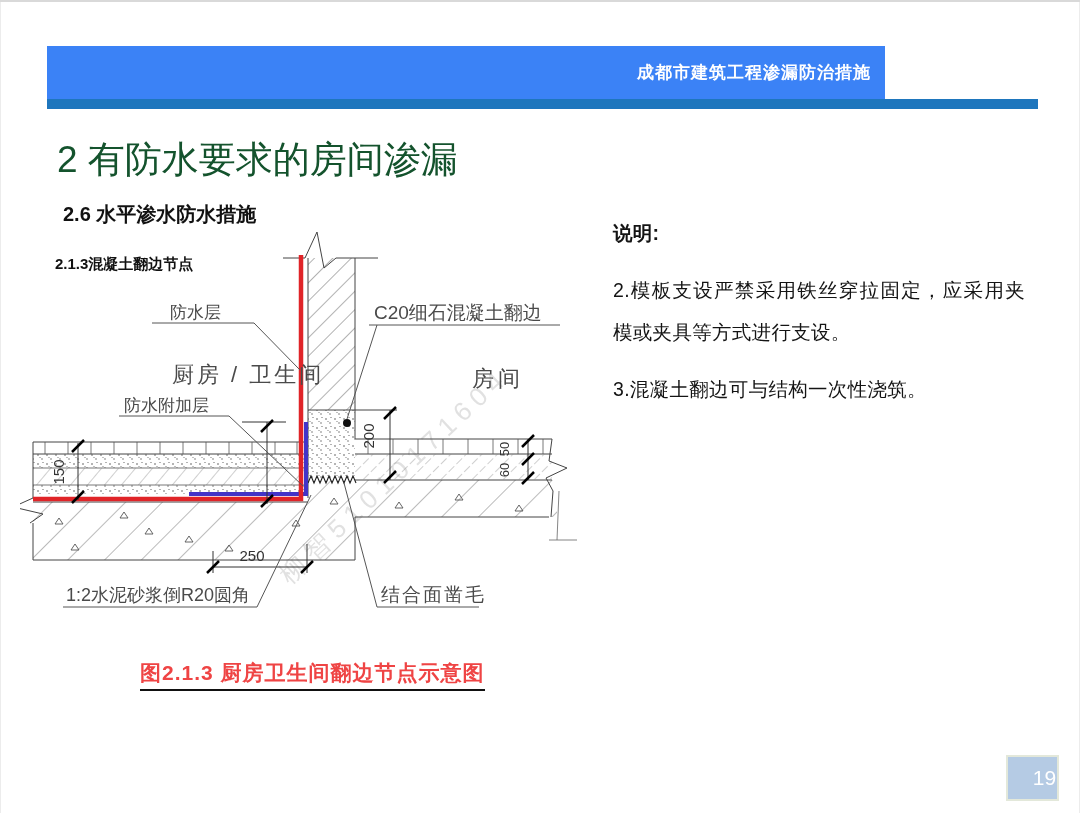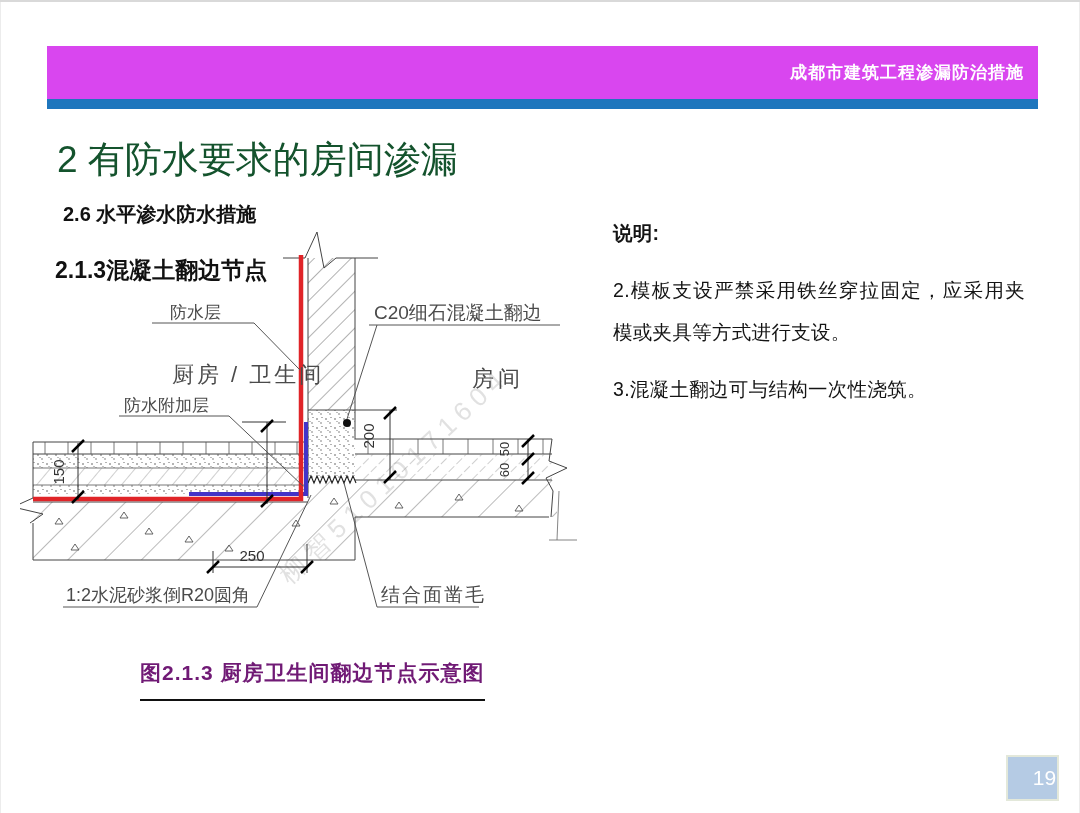--- a/index.html
+++ b/index.html
@@ -6,47 +6,47 @@
   .page{
     position:relative;width:1080px;height:813px;background:#ffffff;
     font-family:"Liberation Sans","DejaVu Sans",sans-serif;overflow:hidden;
     border-top:2px solid #d9d9d9;
   }
   .edge-l,.edge-r{position:absolute;top:0;bottom:0;width:1px;background:#ececec;}
   .edge-l{left:0;}  .edge-r{right:0;}
 
   
   .banner{
-    position:absolute;left:47px;top:44px;width:991px;height:53px;
-    background:#d946ef;color:#fff;font-weight:bold;font-size:17px;
+    position:absolute;left:47px;top:44px;width:838px;height:53px;
+    background:#3b82f6;color:#fff;font-weight:bold;font-size:17px;
     line-height:53px;text-align:right;padding-right:14px;box-sizing:border-box;
     letter-spacing:1px;
   }
   .banner-stripe{
     position:absolute;left:47px;top:97px;width:991px;height:10px;background:#1e76bd;
   }
 
   
   .h1{position:absolute;left:57px;top:133px;font-size:37px;font-weight:normal;color:#14532d;}
   .h2{position:absolute;left:63px;top:199px;font-size:20px;font-weight:bold;color:#111;}
-  .h3{position:absolute;left:55px;top:253px;font-size:23px;font-weight:bold;color:#111;}
+  .h3{position:absolute;left:55px;top:253px;font-size:15px;font-weight:bold;color:#111;}
 
   
   .notes{position:absolute;left:598px;top:195px;width:442px;color:#141414;}
   .notes-title{font-size:20px;font-weight:bold;margin:0 0 8px 0;}
   .notes p{margin:15px;font-size:19.5px;line-height:42px;text-align:justify;letter-spacing:0.3px;}
 
   
   .drawing{position:absolute;left:20px;top:228px;width:560px;height:432px;}
   .cad-label{fill:#4a4a4a;}
 
   
   .caption{
-    position:absolute;left:140px;top:657px;font-size:21px;font-weight:bold;color:#701a75;
-    border-bottom:2px solid #111;padding-bottom:12px;letter-spacing:1px;
+    position:absolute;left:140px;top:657px;font-size:21px;font-weight:bold;color:#ef4444;
+    border-bottom:2px solid #111;padding-bottom:2px;letter-spacing:1px;
   }
 
   
   .page-badge{
     position:absolute;left:1006px;top:753px;width:53px;height:46px;
     background:#b5cbe4;border:2px solid #e3e8da;box-sizing:border-box;
     color:#fff;font-size:21px;line-height:42px;text-align:center;padding-left:24px;
   }
 </style>
 </head>

